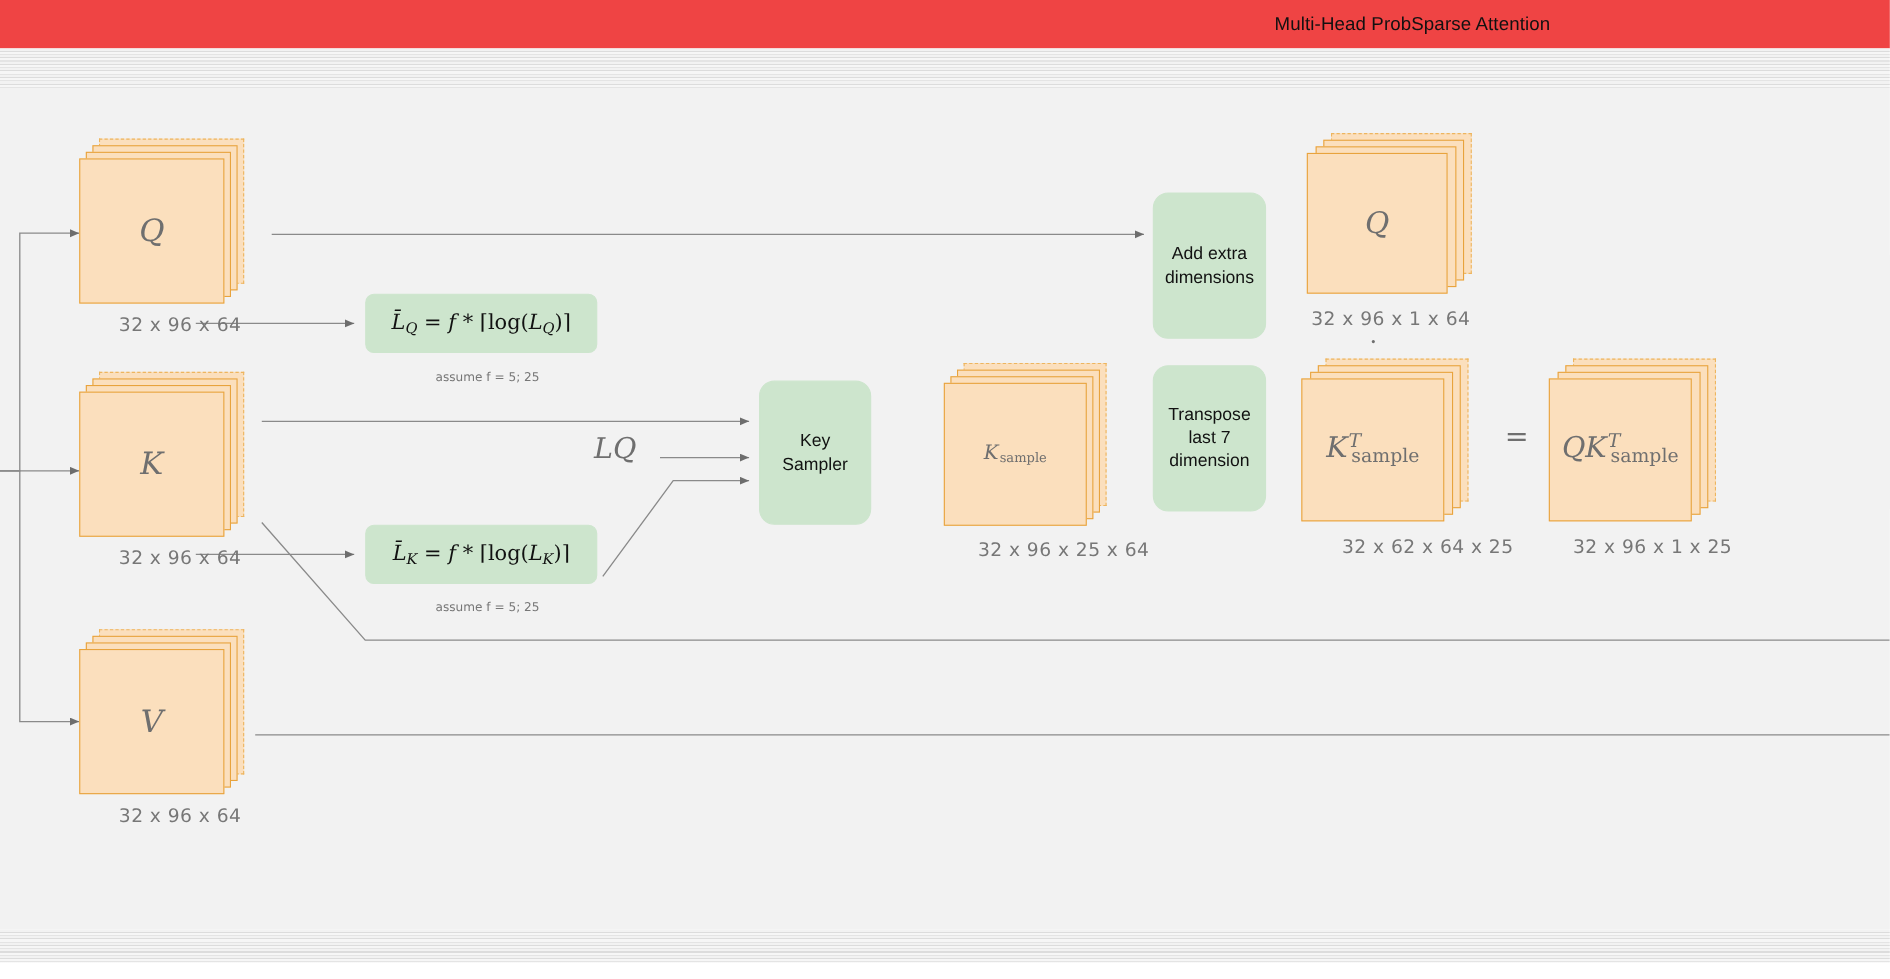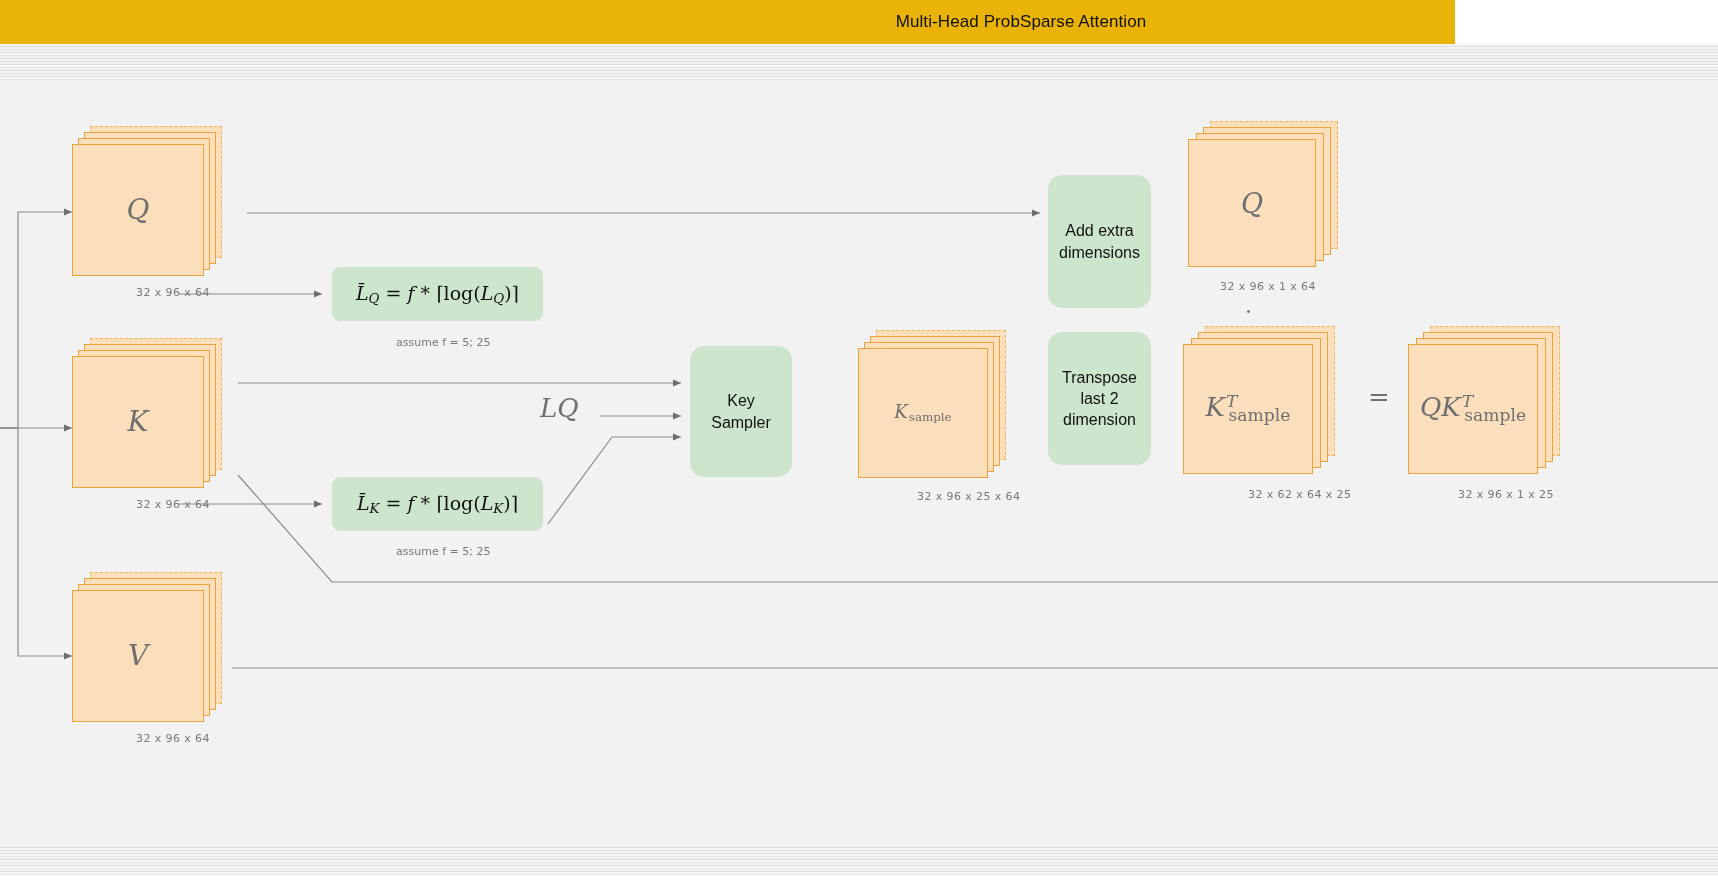--- a/index.html
+++ b/index.html
@@ -12,23 +12,23 @@
     height: 890px;
     font-family: "Liberation Sans", sans-serif;
     overflow: hidden;
     position: relative;
   }
 
   
   .header-bar {
     position: absolute;
     left: 0; top: 0;
-    width: 1455px;
+    width: 1718px;
     height: 44px;
-    background: #eab308;
+    background: #ef4444;
   }
   .header-title {
     position: absolute;
     right: 0px;
     top: 0px;
     width: 1718px;
     text-align: center;
     padding-right: 0;
     font-size: 17px;
     color: #111111;
@@ -108,25 +108,24 @@
   .lbl .sup {
     font-style: italic;
     font-size: 0.66em;
     vertical-align: 0.55em;
     margin-left: 1px;
   }
 
   .dims {
     position: absolute;
     font-family: "DejaVu Sans", sans-serif;
-    font-size: 11px;
+    font-size: 17px;
     color: #777777;
     white-space: nowrap;
     letter-spacing: 0.4px;
-    margin-left: 28px;
   }
 
   
   .gbox {
     position: absolute;
     background: #cde5cd;
     border: 1px solid #cde5cd;
     border-radius: 14px;
     display: flex;
     align-items: center;
@@ -287,21 +286,21 @@
   </div>
   <div class="dims" style="left:889px; top:410px;">32 x 96 x 25 x 64</div>
 
   <div class="gbox" style="left:1048px; top:55px; width:103px; height:133px; flex-direction:column;margin-top:40px;">
     <span>Add extra</span>
     <span>dimensions</span>
   </div>
 
   <div class="gbox" style="left:1048px; top:252px; width:103px; height:133px; flex-direction:column;">
     <span>Transpose</span>
-    <span>last 2</span>
+    <span>last 7</span>
     <span>dimension</span>
   </div>
 
   <div class="stack" style="left:1188px; top:41px; width:165px; height:160px;">
     <div class="card ghost" style="left:22px; top:0px;  width:128px; height:128px;"></div>
     <div class="card" style="left:15px; top:6px;  width:128px; height:128px;"></div>
     <div class="card" style="left:8px;  top:12px; width:128px; height:128px;"></div>
     <div class="face" style="left:0px;  top:18px; width:128px; height:128px;">
       <span class="lbl" style="font-size:27px;">Q</span>
     </div>

